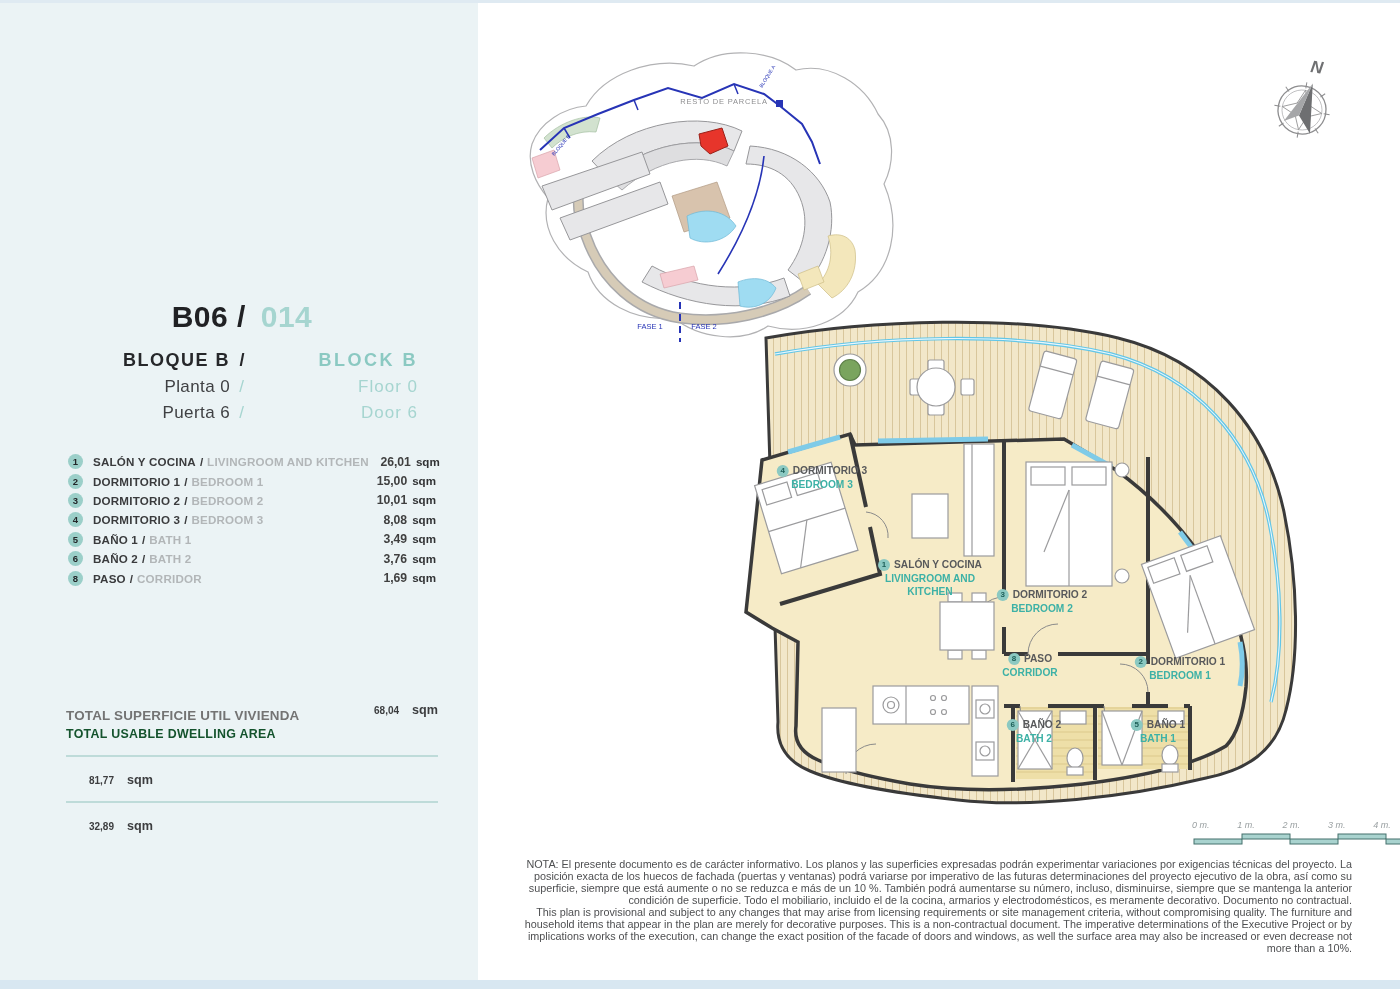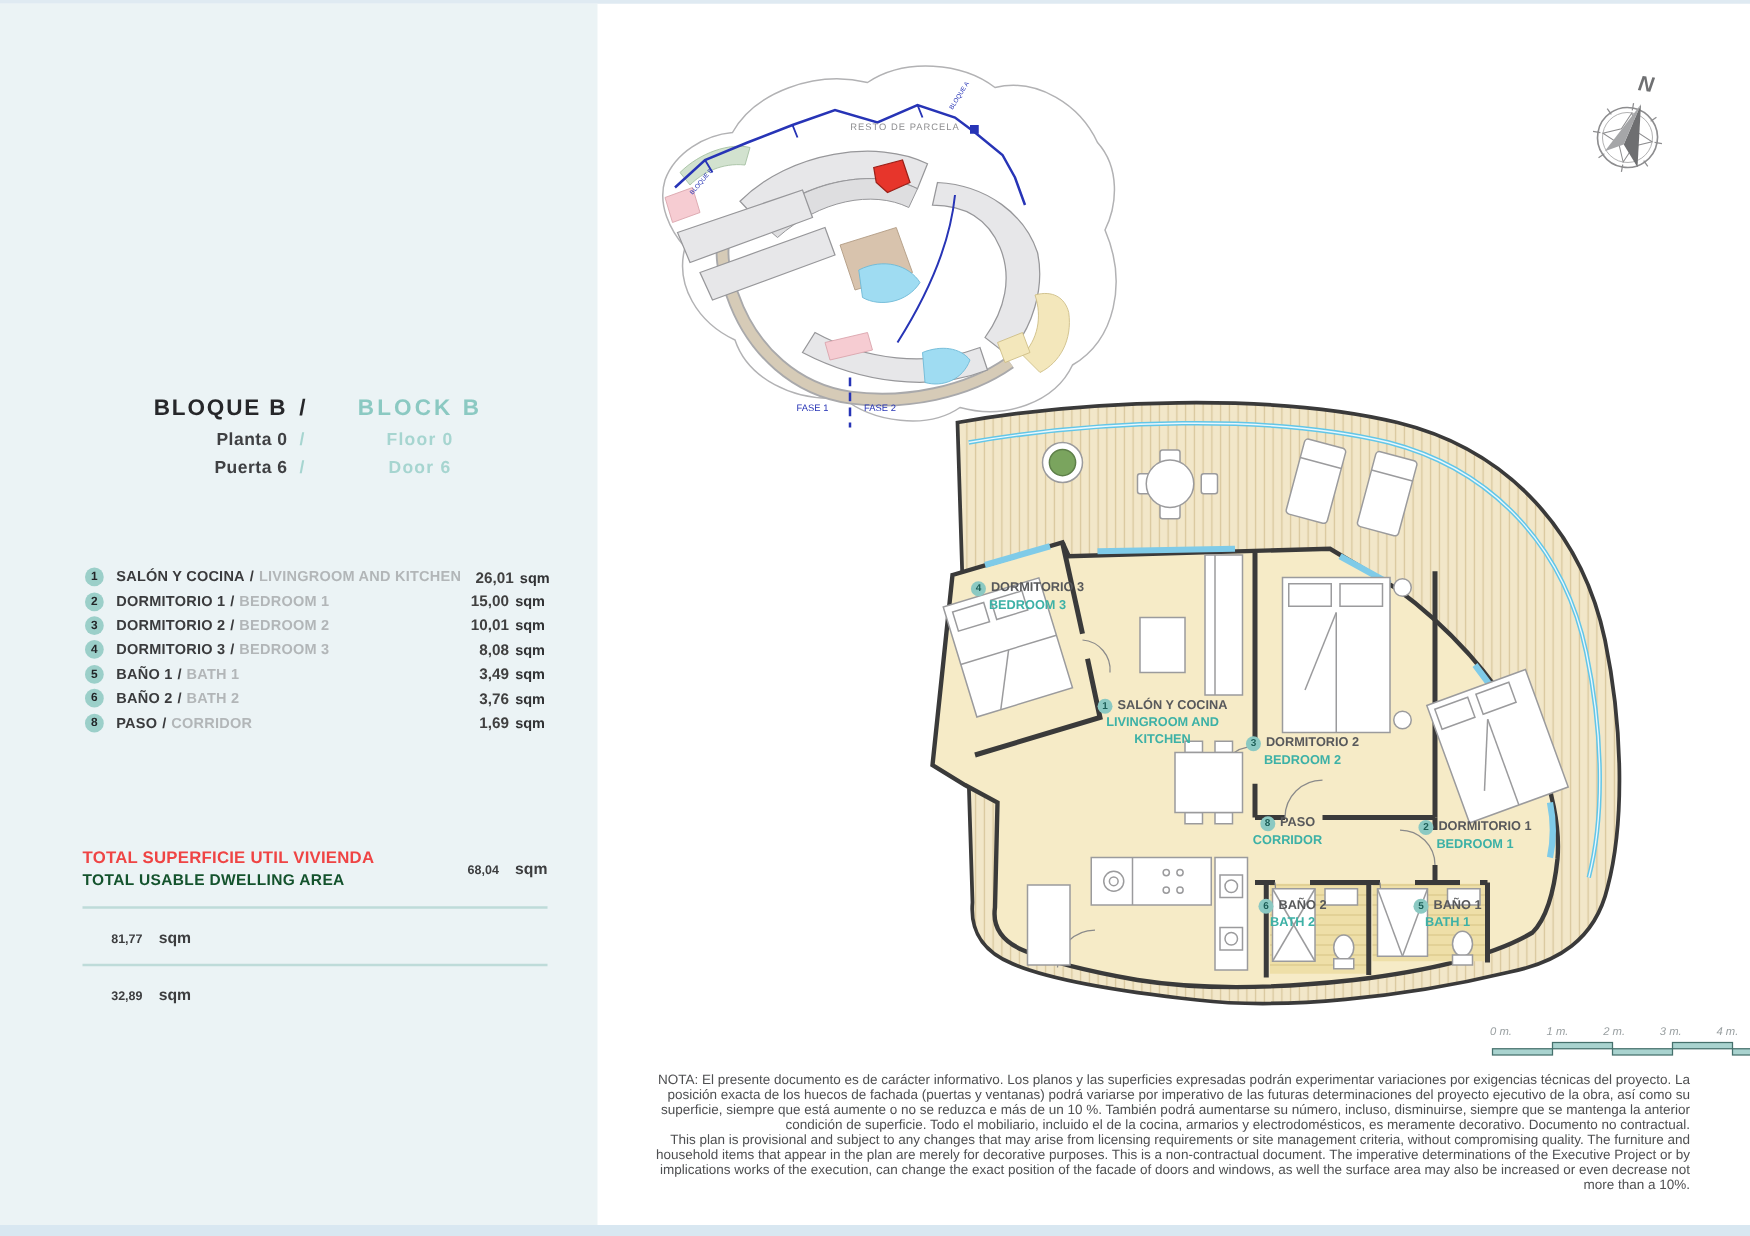--- a/index.html
+++ b/index.html
@@ -9,47 +9,47 @@
   .strip-bottom { position:absolute; left:0; top:980px; width:1400px; height:9px; background:#d8e7f1; }
   .left-panel { position:absolute; left:0; top:3px; width:478px; height:977px; background:#ebf3f5; }
 
   
   .hdr { position:absolute; left:66px; top:300px; width:352px; }
   .hdr-title { text-align:center; font-size:30px; font-weight:800; color:#202124; letter-spacing:.5px; }
   .hdr-title .t-unit { color:#a6d5d0; margin-left:6px; }
   .hdr-row { display:grid; grid-template-columns:1fr 24px 1fr; align-items:baseline; }
   .hdr-row .es { text-align:right; }
   .hdr-row .sep { text-align:center; }
-  .hdr-row .en { text-align:center; }
+  .hdr-row .en { text-align:right; }
   .row-block { margin-top:16px; font-size:18px; font-weight:800; }
   .row-block .es { color:#26272a; letter-spacing:1.5px; }
   .row-block .sep { color:#26272a; }
   .row-block .en { color:#8bc9c2; letter-spacing:2.5px; }
-  .row-sub { margin-top:6px; font-size:14px;font-weight:bold; }
+  .row-sub { margin-top:6px; font-size:17px; }
   .row-sub .es { color:#3f4043; letter-spacing:.4px; }
   .row-sub .sep, .row-sub .en { color:#a6d5d0; letter-spacing:1px; }
 
   
   .rooms { position:absolute; left:68px; top:452px; width:368px; }
   .room-row { display:flex; align-items:center; height:19.4px; }
   .badge { width:15px; height:15px; border-radius:50%; background:#9bcfc9; color:#232629;
            font-size:9.5px; font-weight:bold; display:flex; align-items:center; justify-content:center;
            margin-right:10px; flex:0 0 15px; }
   .room-es { font-weight:bold; font-size:11.6px; color:#3a3b3d; letter-spacing:.2px; white-space:nowrap; }
   .room-sep { font-weight:bold; font-size:11.6px; color:#3a3b3d; margin:0 4px; }
   .room-en { font-weight:bold; font-size:11.6px; color:#b2b6b8; letter-spacing:.2px; white-space:nowrap; }
   .room-val { margin-left:auto; display:flex; align-items:baseline; }
   .room-num { font-weight:bold; font-size:12.2px; color:#404040; min-width:42px; text-align:right; }
   .room-unit { font-size:11.6px; color:#313234; margin-left:5px; font-weight:600; }
 
   
   .totals { position:absolute; left:66px; top:662px; width:372px; }
   .total-row { display:flex; justify-content:space-between; align-items:center; padding:16px 0 14px; }
   .total-row.bordered { border-top:2px solid #bedbd9; }
-  .total-es { font-size:13.4px; font-weight:800; color:#ef4444; letter-spacing:.2px; white-space:nowrap; }
+  .total-es { font-size:13.4px; font-weight:800; color:#737373; letter-spacing:.2px; white-space:nowrap;margin-top:30px; }
   .total-en { font-size:12.4px; font-weight:bold; color:#14532d; margin-top:4px; letter-spacing:.3px; }
   .total-val { display:flex; align-items:baseline; }
   .total-num { font-size:10px; font-weight:600; color:#3c3d3f; min-width:48px; text-align:right; }
   .total-unit { font-size:12.6px; font-weight:600; color:#3c3d3f; margin-left:13px; }
 
   
   .legal { position:absolute; left:507px; top:858px; width:845px; font-size:10.8px;
            line-height:12px; color:#4e4f51;text-align:right; }
   .legal p { margin:0; }
 
@@ -73,20 +73,25 @@
   .scalebar .ticks { display:flex; justify-content:space-between; font-size:9px; color:#9aa0a2; margin-bottom:2px; }
 </style>
 </head>
 <body>
 
 <div class="strip-top"></div>
 <div class="left-panel"></div>
 <div class="strip-bottom"></div>
 
 <div class="hdr">
+  <div class="hdr-title">
+    <span>B06</span>
+    <span>/</span>
+    <span class="t-unit">014</span>
+  </div>
   <div class="hdr-row row-block">
     <span class="es">BLOQUE B</span>
     <span class="sep">/</span>
     <span class="en">BLOCK B</span>
   </div>
   <div class="hdr-row row-sub">
     <span class="es">Planta 0</span>
     <span class="sep">/</span>
     <span class="en">Floor 0</span>
   </div>

